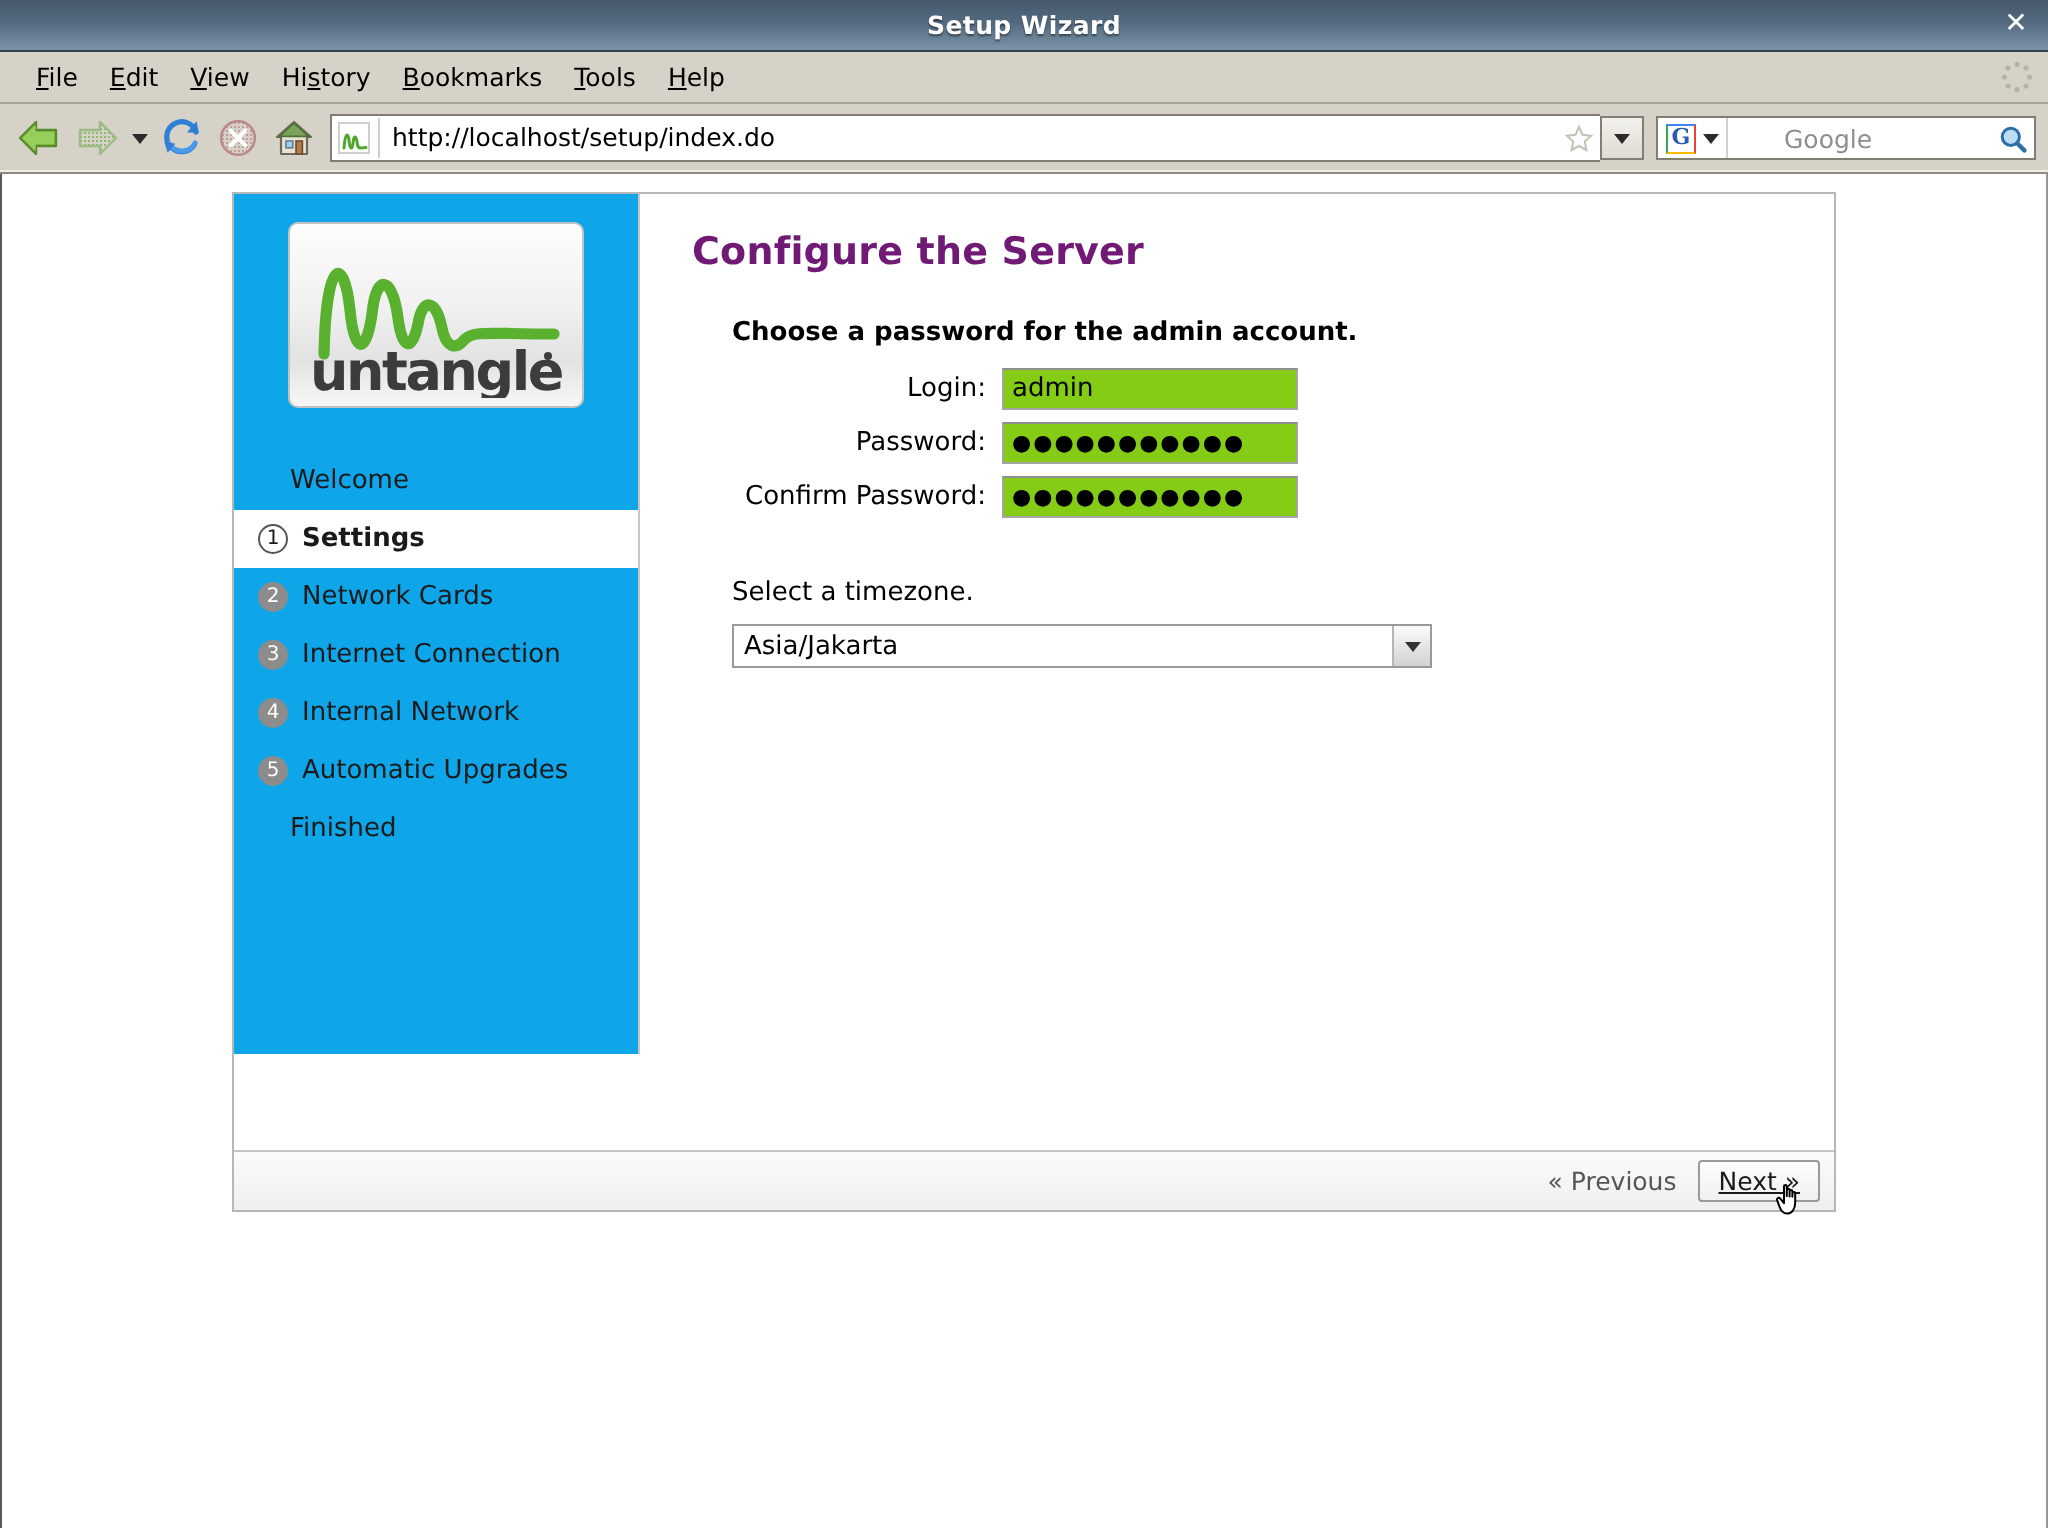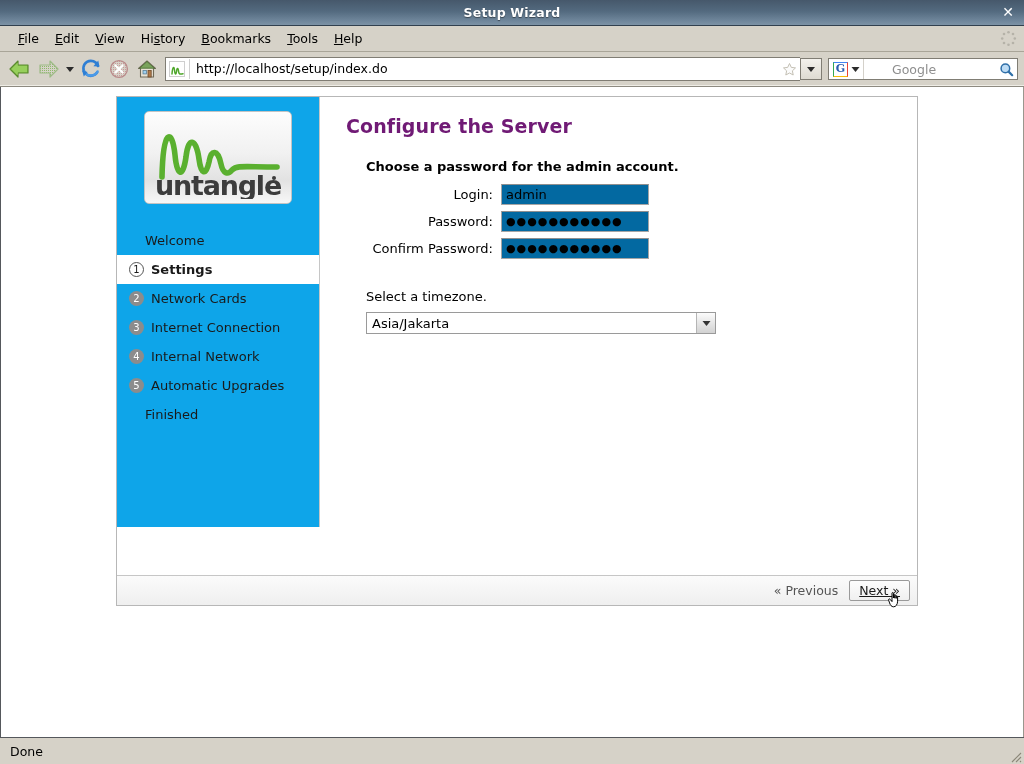--- a/index.html
+++ b/index.html
@@ -332,21 +332,21 @@
     color: #000000;
     padding-right: 8px;
     box-sizing: border-box;
   }
   .field-input {
     width: 148px;
     height: 21px;
     box-sizing: border-box;
     border: 1px solid #a5a5a5;
     border-top-color: #8f8f8f;
-    background: #0369a1;
+    background: #84cc16;
     font-size: 13px;
     font-family: "DejaVu Sans", "Liberation Sans", sans-serif;
     color: #000000;
     padding: 0 4px;
     line-height: 19px;
     outline: none;
   }
   .field-input.pw {
     letter-spacing: 1px;
     font-size: 11px;
@@ -660,22 +660,14 @@
         <div class="btn-next">Next »</div>
         <div class="cursor-hand">
           <svg width="18" height="20" viewBox="0 0 18 20">
             <path d="M5 10.5 L5 4.2 C5 3.3 6.4 3.3 6.4 4.2 L6.4 9 L6.4 6.1 C6.4 5.2 7.8 5.2 7.8 6.1 L7.8 9.2 L7.8 6.7 C7.8 5.8 9.2 5.8 9.2 6.7 L9.2 9.4 L9.2 7.6 C9.2 6.8 10.6 6.8 10.6 7.6 L10.6 12.2 C10.6 15.6 8.8 17.8 6.6 17.8 C4.4 17.8 3.2 15.9 2.6 13.9 L1.6 11.2 C1.2 10.2 2.4 9.4 3.1 10.3 L5 12.6 Z" fill="#ffffff" stroke="#000000" stroke-width="1" stroke-linejoin="round"></path>
           </svg>
         </div>
       </div>
     </div>
   </div>
 
-  <div class="statusbar">
-    <span class="status-text">Done</span>
-    <span class="grip">
-      <svg width="14" height="14" viewBox="0 0 14 14">
-        <path d="M13 4 L4 13 M13 8 L8 13 M13 12 L12 13" stroke="#8b8778" stroke-width="1.1"></path>
-      </svg>
-    </span>
-  </div>
 
 </div>
 
 </body></html>

